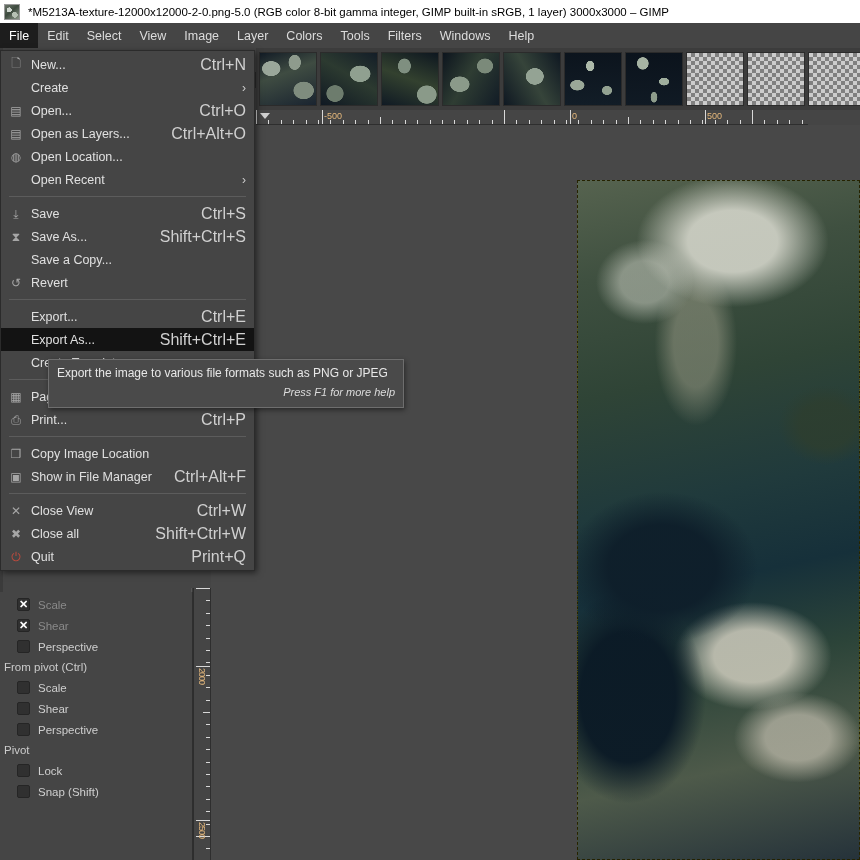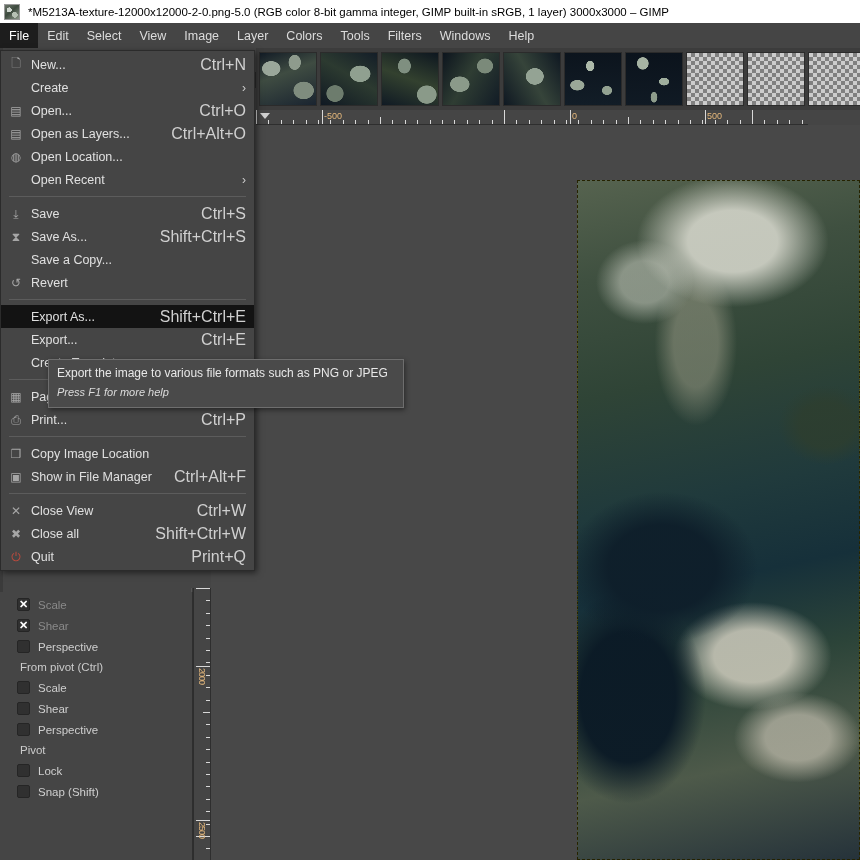--- a/index.html
+++ b/index.html
@@ -173,21 +173,21 @@
     background: #303030; border: 1px solid #252525; border-radius: 2px;
     position: relative;
   }
   .opt .cb.checked::after {
     content: "✕"; position: absolute; left: 0; right: 0; top: -3px;
     text-align: center; color: #ffffff; font-size: 11px; line-height: 16px;
     font-weight: bold;
   }
   .opt .olabel { color: #cfcfcf; }
   .opt.disabled .olabel { color: #8a8a8a; }
-  .grouphdr { height: 20px; display: flex; align-items: center; padding-left: 20px; color: #cbcbcb; }
+  .grouphdr { height: 20px; display: flex; align-items: center; padding-left: 4px; color: #cbcbcb; }
 
   .dockdivider {
     position: absolute; left: 191px; top: 588px; width: 3px; height: 272px;
     background: #3a3a3a; border-left: 1px solid #555; border-right: 1px solid #2d2d2d;
   }
 
   
   .menupopup {
     position: absolute; left: 0; top: 50px; width: 255px;
     background: #454545; border: 1px solid #2b2b2b;
@@ -215,21 +215,21 @@
   .tooltip {
     position: absolute; left: 48px; top: 359px; width: 356px; height: 49px;
     background: #4a4a4a; border: 1px solid #6e6e6e;
     color: #e8e8e8; font-size: 12px;
     z-index: 80;
     padding: 6px 8px 4px 8px;
     box-shadow: 1px 2px 5px rgba(0,0,0,.45);
   }
   .tooltip .tt1 { white-space: nowrap; }
   .tooltip .tt2 {
-    margin-top: 6px; font-style: italic;
+    margin-top: 6px; text-align: right; font-style: italic;
     font-size: 11px; color: #dcdcdc;
   }
 
   .leftedge {
     position: absolute; left: 0; top: 48px; width: 3px; height: 812px;
     background: #3b3b3b;
   }
 </style>
 </head>
 <body>
@@ -448,32 +448,32 @@
       </div>
       <div class="row">
         <div class="ico"></div>
         <div class="lab">Save a Copy...</div>
       </div>
       <div class="row">
         <div class="ico">↺</div>
         <div class="lab">Revert</div>
       </div>
       <div class="sep"></div>
+      <div class="row">
+        <div class="ico"></div>
+        <div class="lab">Export...</div>
+        <div class="acc">Ctrl+E</div>
+      </div>
       <div class="row hi">
         <div class="ico"></div>
         <div class="lab">Export As...</div>
         <div class="acc">Shift+Ctrl+E</div>
       </div>
       <div class="row">
         <div class="ico"></div>
-        <div class="lab">Export...</div>
-        <div class="acc">Ctrl+E</div>
-      </div>
-      <div class="row">
-        <div class="ico"></div>
         <div class="lab">Create Template...</div>
       </div>
       <div class="sep"></div>
       <div class="row">
         <div class="ico">▦</div>
         <div class="lab">Page Setup</div>
       </div>
       <div class="row">
         <div class="ico">⎙</div>
         <div class="lab">Print...</div>

